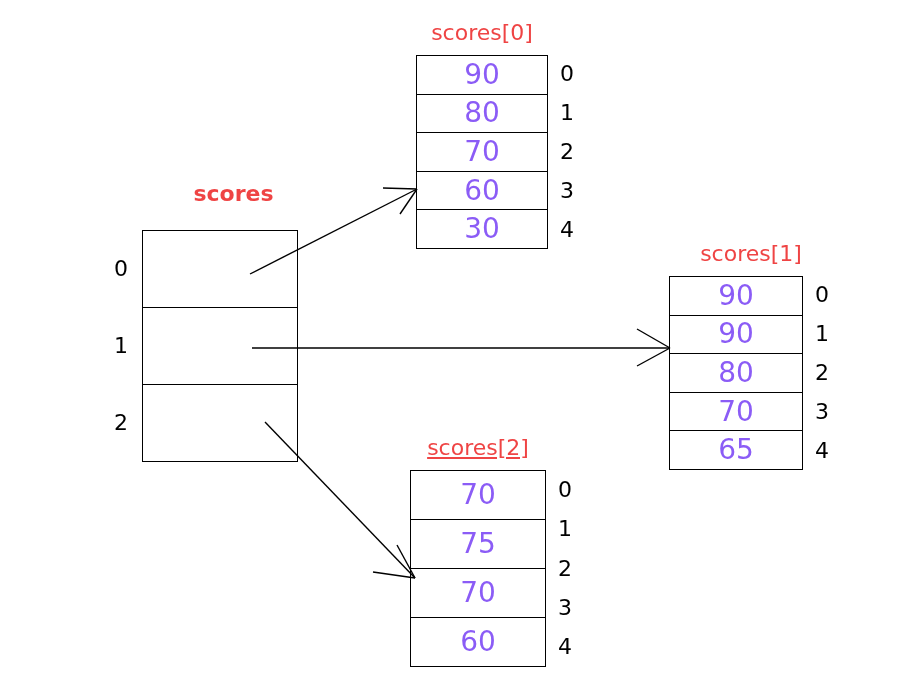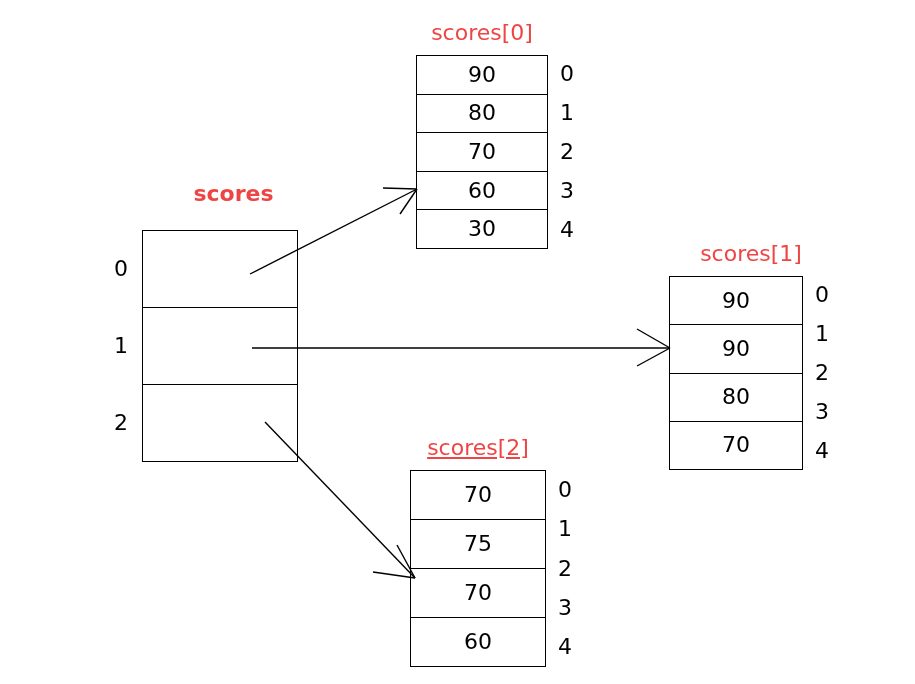--- a/index.html
+++ b/index.html
@@ -30,22 +30,22 @@
     display: flex;
     flex-direction: column;
   }
   .arr-cell {
     flex: 1 1 0;
     border-bottom: 1px solid #000000;
     box-sizing: border-box;
     display: flex;
     align-items: center;
     justify-content: center;
-    font-size: 22px;
-    color: #000000;
+    font-size: 28px;
+    color: #8b5cf6;
     line-height: 1;
   }
   .arr-cell:last-child {
     border-bottom: none;
   }
   .idx-col {
     position: absolute;
     display: flex;
     flex-direction: column;
     box-sizing: border-box;
@@ -108,20 +108,21 @@
     <div class="idx-lbl">4</div>
   </div>
 
   <div class="arr-title" style="left:684px; top:243px; width:134px;">scores[1]</div>
 
   <div class="arr-box" style="left:669px; top:276px; width:134px; height:194px;">
     <div class="arr-cell">90</div>
     <div class="arr-cell">90</div>
     <div class="arr-cell">80</div>
     <div class="arr-cell">70</div>
+    <div class="arr-cell">65</div>
   </div>
 
   <div class="idx-col" style="left:815px; top:276px; width:32px; height:194px;">
     <div class="idx-lbl">0</div>
     <div class="idx-lbl">1</div>
     <div class="idx-lbl">2</div>
     <div class="idx-lbl">3</div>
     <div class="idx-lbl">4</div>
   </div>
 

